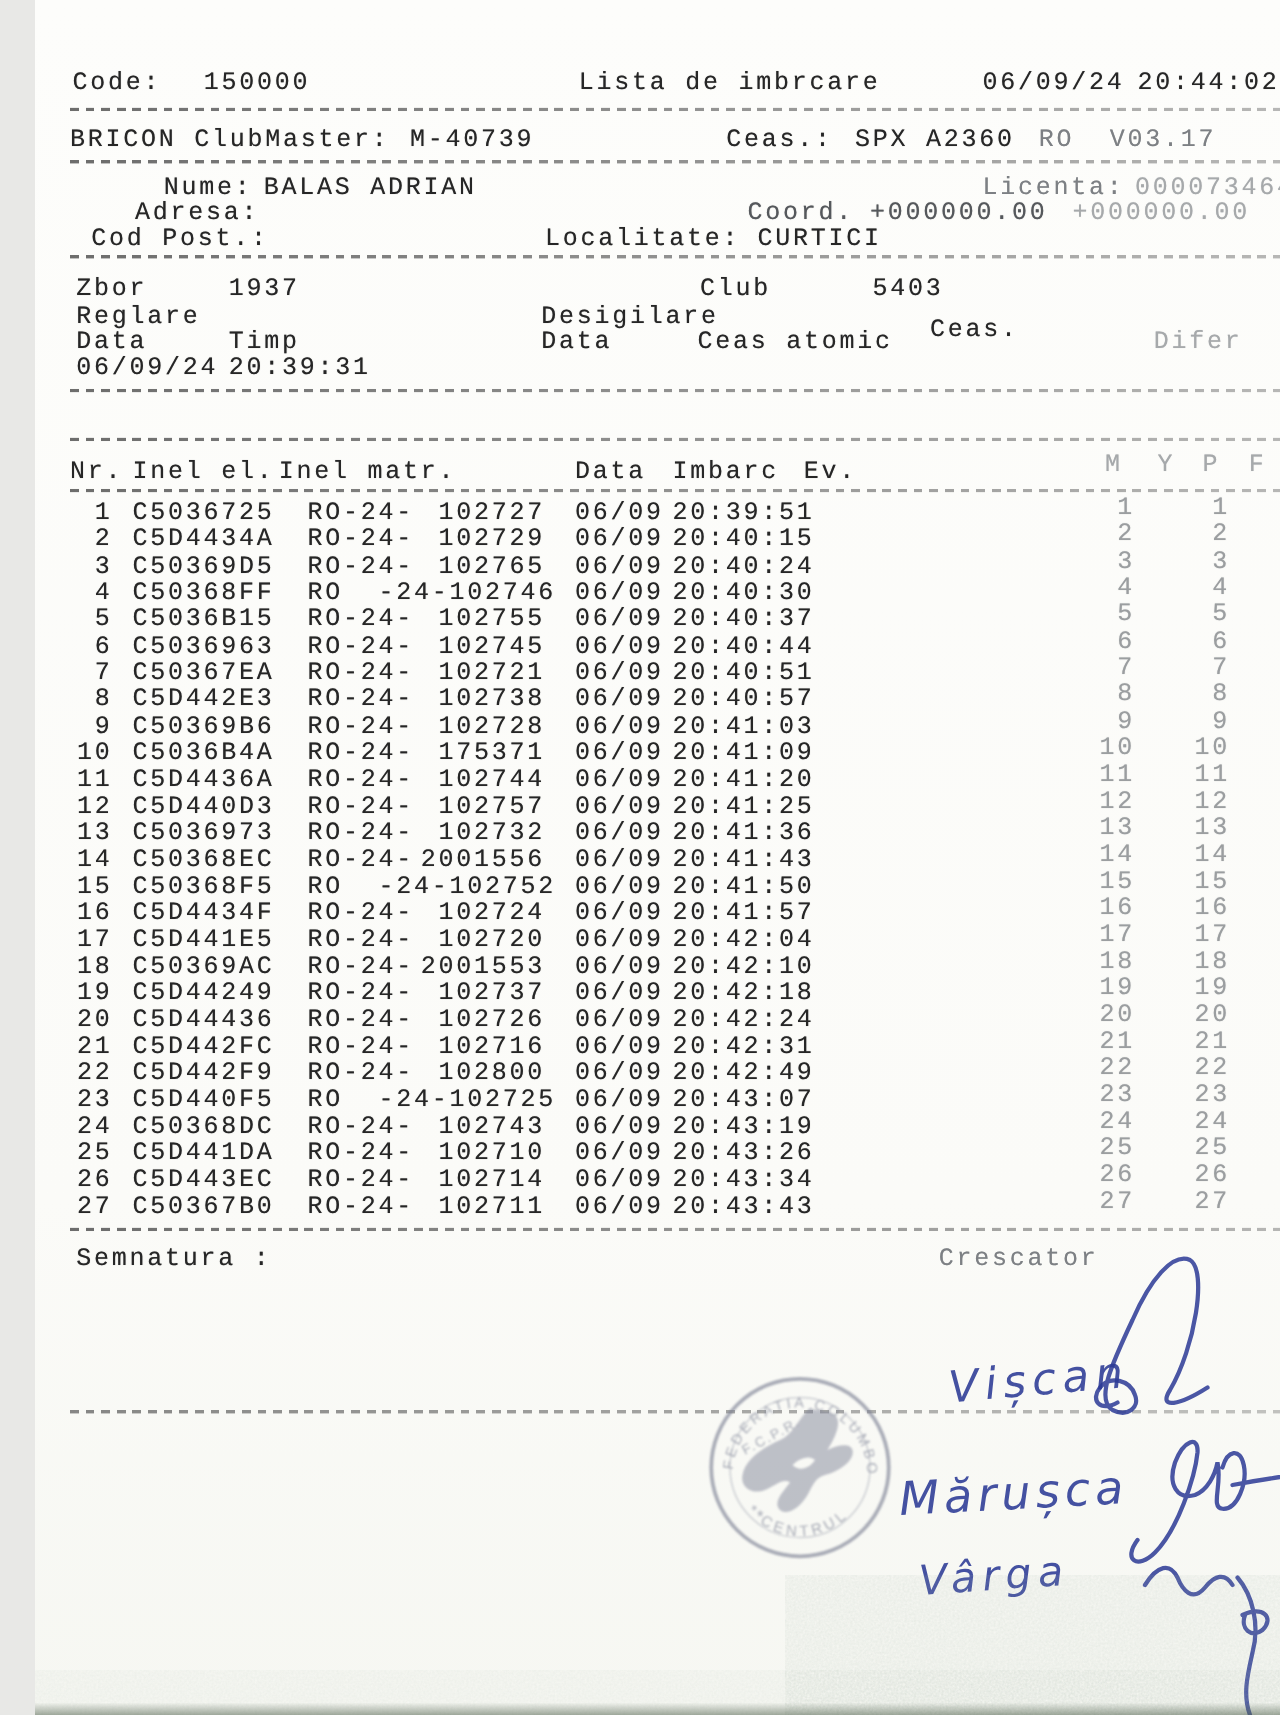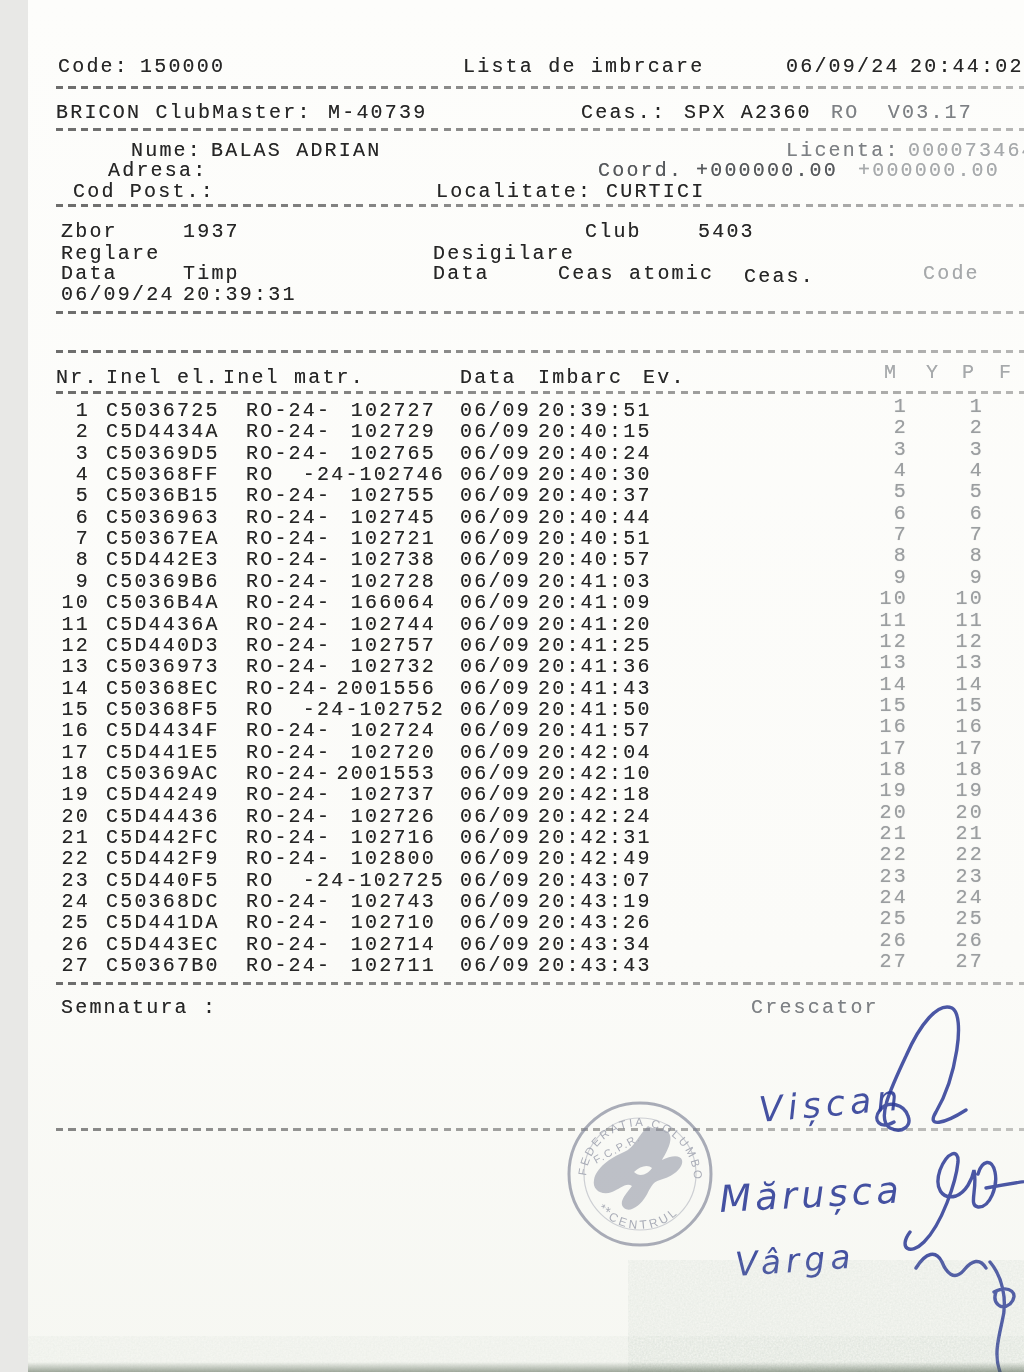--- a/index.html
+++ b/index.html
@@ -41,21 +41,21 @@
     position:absolute;left:0;bottom:0;width:1024px;height:10px;
     background:linear-gradient(to top,rgba(75,92,72,.5),rgba(75,92,72,0));
   }
 </style>
 </head>
 <body>
 
 <div class="page">
 
   <span class="t" style="left:30px;top:56px">Code:</span>
-  <span class="t" style="left:112px;top:56px">150000</span>
+  <span class="t" style="left:135px;top:56px">150000</span>
   <span class="t" style="left:435px;top:56px">Lista de imbrcare</span>
   <span class="t" style="left:758px;top:56px">06/09/24</span>
   <span class="t" style="left:882px;top:56px">20:44:02</span>
   <div class="dash" style="top:86px"></div>
 
   <span class="t" style="left:28px;top:102px">BRICON ClubMaster:</span>
   <span class="t" style="left:300px;top:102px">M-40739</span>
   <span class="t" style="left:553px;top:102px">Ceas.:</span>
   <span class="t" style="left:656px;top:102px">SPX A2360</span>
   <span class="t mid" style="left:803px;top:102px">RO  V03.17</span>
@@ -71,32 +71,32 @@
   <span class="t soft" style="left:668px;top:160px">+000000.00</span>
   <span class="t faint" style="left:830px;top:160px">+000000.00</span>
 
   <span class="t" style="left:45px;top:181px">Cod Post.:</span>
   <span class="t" style="left:408px;top:181px">Localitate:</span>
   <span class="t" style="left:578px;top:181px">CURTICI</span>
   <div class="dash" style="top:204px"></div>
 
   <span class="t" style="left:33px;top:221px">Zbor</span>
   <span class="t" style="left:155px;top:221px">1937</span>
-  <span class="t" style="left:557px;top:221px">Club</span>
+  <span class="t" style="left:532px;top:221px">Club</span>
   <span class="t" style="left:670px;top:221px">5403</span>
 
   <span class="t" style="left:33px;top:243px">Reglare</span>
   <span class="t" style="left:405px;top:243px">Desigilare</span>
 
   <span class="t" style="left:33px;top:263px">Data</span>
   <span class="t" style="left:155px;top:263px">Timp</span>
   <span class="t" style="left:405px;top:263px">Data</span>
   <span class="t" style="left:530px;top:263px">Ceas atomic</span>
-  <span class="t" style="left:716px;top:266px">Ceas.</span>
-  <span class="t faint" style="left:895px;top:263px">Code</span>
+  <span class="t" style="left:716px;top:254px">Ceas.</span>
+  <span class="t faint" style="left:895px;top:263px">Difer</span>
 
   <span class="t" style="left:33px;top:284px">06/09/24</span>
   <span class="t" style="left:155px;top:284px">20:39:31</span>
   <div class="dash" style="top:311px"></div>
 
   <div class="dash" style="top:350px"></div>
 
   <span class="t" style="left:28px;top:367px">Nr.</span>
   <span class="t" style="left:78px;top:367px">Inel el.</span>
   <span class="t" style="left:195px;top:367px">Inel matr.</span>
@@ -197,21 +197,21 @@
         <span class="t cell c-matr">102728</span>
         <span class="t cell c-data">06/09</span>
         <span class="t cell c-time">20:41:03</span>
         <span class="t cell c-m faint2">9</span>
         <span class="t cell c-p faint2">9</span>
       </div>
       <div class="trow" style="top: 192.15px;">
         <span class="t cell c-nr">10</span>
         <span class="t cell c-id">C5036B4A</span>
         <span class="t cell c-ring">RO-24-</span>
-        <span class="t cell c-matr">166064</span>
+        <span class="t cell c-matr">175371</span>
         <span class="t cell c-data">06/09</span>
         <span class="t cell c-time">20:41:09</span>
         <span class="t cell c-m faint2">10</span>
         <span class="t cell c-p faint2">10</span>
       </div>
       <div class="trow" style="top: 213.5px; padding-left: 12px;">
         <span class="t cell c-nr">11</span>
         <span class="t cell c-id">C5D4436A</span>
         <span class="t cell c-ring">RO-24-</span>
         <span class="t cell c-matr">102744</span>

